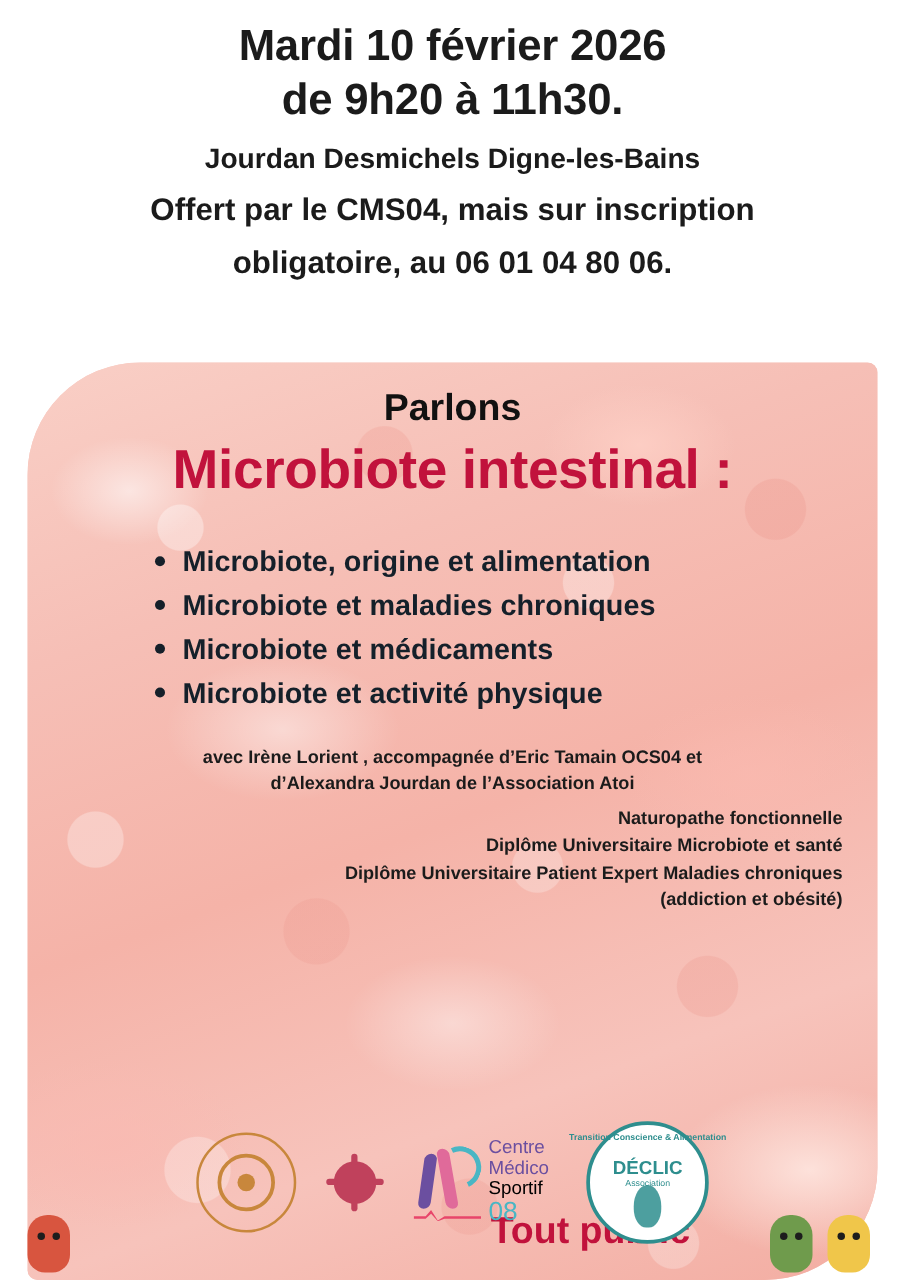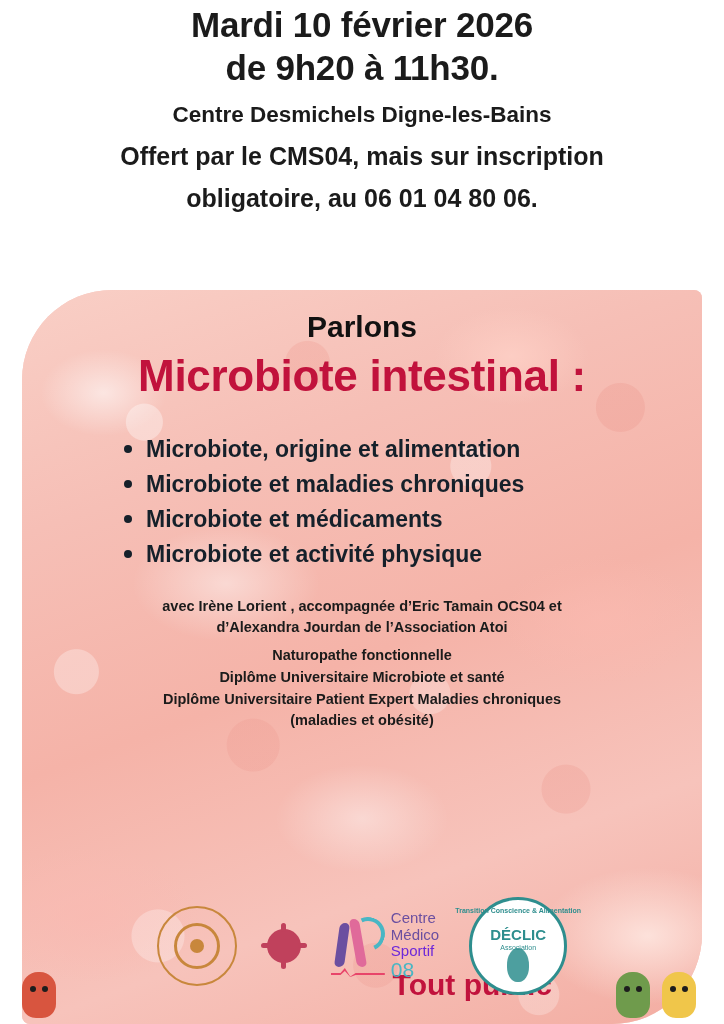--- a/index.html
+++ b/index.html
@@ -10,21 +10,21 @@
     width: 724px;
     height: 1024px;
     background: #ffffff;
     font-family: "Liberation Sans", sans-serif;
     overflow: hidden;
     position: relative;
   }
 
   
   .header {
-    padding: 4px 30px 0 30px;
+    padding: 16px 30px 0 30px;
     text-align: center;
     color: #1b1b1b;
   }
   .header .line-date {
     font-size: 35px;
     font-weight: bold;
     line-height: 1.22;
     letter-spacing: -0.2px;
   }
   .header .line-place {
@@ -133,21 +133,21 @@
     margin-top: 24px;
     font-size: 14.5px;
     font-weight: bold;
     color: #1b1b1b;
     line-height: 1.5;
   }
   .credits .c-center {
     text-align: center;
   }
   .credits .c-left {
-    text-align: center;
+    text-align: right;
     margin-left: 62px;
   }
   .credits-block {
     margin-top: 6px;
   }
   .tout-public {
     position: absolute;
     right: 150px;
     bottom: 22px;
     font-size: 30px;
@@ -292,21 +292,21 @@
     clip-path: polygon(0 60%, 18% 60%, 26% 10%, 36% 95%, 46% 60%, 100% 60%, 100% 80%, 46% 80%, 36% 100%, 26% 40%, 18% 80%, 0 80%);
   }
   .logo-cmsportif .words {
     font-size: 15px;
     line-height: 1.08;
     color: #7a59a8;
     font-weight: normal;
   }
   .logo-cmsportif .words .w-c { color: #6b4fa0; }
   .logo-cmsportif .words .w-m { color: #6b4fa0; }
-  .logo-cmsportif .words .w-s { color: #6d28d9; }
+  .logo-cmsportif .words .w-s { color: #000000; }
   .logo-cmsportif .words .w-04 { color: #49b6c4; font-size: 21px; }
 
   .logo-atoi {
     width: 62px;
     height: 78px;
     position: relative;
   }
   .logo-atoi .hand {
     position: absolute;
     inset: 0;
@@ -374,21 +374,21 @@
     border-radius: 50% 50% 45% 45%;
     opacity: .85;
   }
 </style>
 </head>
 <body>
 
 <div class="header">
   <div class="line-date">Mardi 10 février 2026</div>
   <div class="line-date">de 9h20 à 11h30.</div>
-  <div class="line-place">Centre Desmichels Digne-les-Bains</div>
+  <div class="line-place">Jourdan Desmichels Digne-les-Bains</div>
   <div class="line-info">Offert par le CMS04, mais sur inscription</div>
   <div class="line-info">obligatoire, au 06 01 04 80 06.</div>
 </div>
 
 <div class="poster">
   <div class="bg"></div>
   <div class="content">
     <div class="parlons">Parlons</div>
     <div class="title-main">Microbiote intestinal :</div>
 
@@ -399,21 +399,21 @@
       <li>Microbiote et activité physique</li>
     </ul>
 
     <div class="credits">
       <div class="c-center">avec  Irène Lorient , accompagnée d’Eric Tamain OCS04 et</div>
       <div class="c-center">d’Alexandra Jourdan de l’Association Atoi</div>
       <div class="credits-block">
         <div class="c-left" style="margin-left:0">Naturopathe fonctionnelle</div>
         <div class="c-left" style="margin-left:0">Diplôme Universitaire Microbiote et santé</div>
         <div class="c-left" style="margin-left:0">Diplôme Universitaire Patient Expert Maladies chroniques</div>
-        <div class="c-left" style="margin-left:0">(maladies et obésité)</div>
+        <div class="c-left" style="margin-left:0">(addiction et obésité)</div>
       </div>
     </div>
   </div>
   <div class="tout-public">Tout public</div>
 </div>
 
 <div class="logos">
 
   <div class="microbe left">
     <div class="blobby red"></div>

